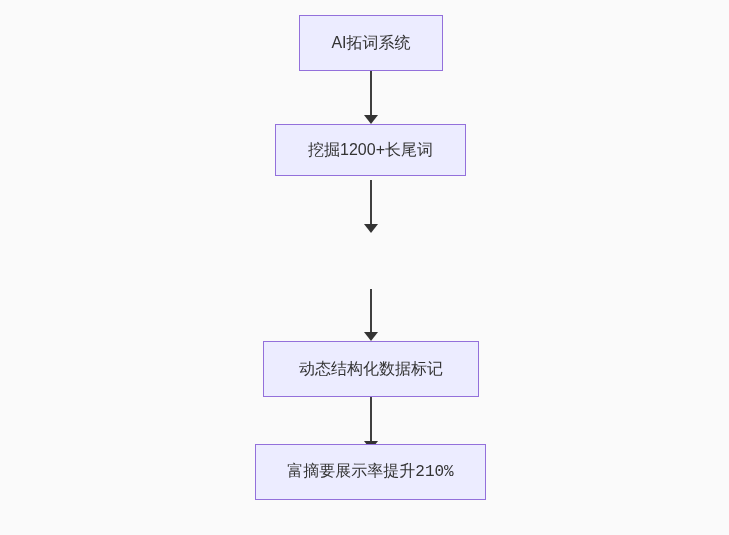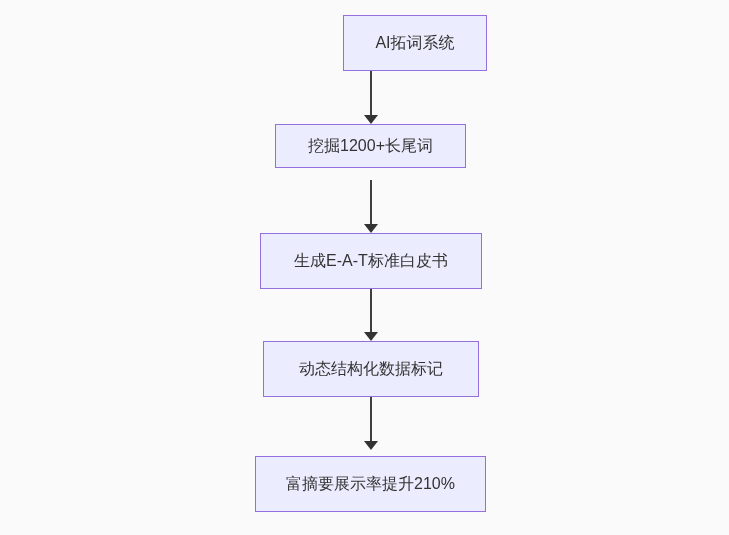--- a/index.html
+++ b/index.html
@@ -21,25 +21,25 @@
     border: 1px solid #9370DB;
     color: #333333;
     font-size: 16px;
     line-height: 1;
     display: flex;
     align-items: center;
     justify-content: center;
     text-align: center;
     white-space: nowrap;
   }
-  .node-0 { left: 299px; top: 15px;  width: 144px; height: 56px; margin-left: 44px; }
-  .node-1 { left: 275px; top: 124px; width: 191px; height: 44px; }
+  .node-0 { left: 299px; top: 15px;  width: 144px; height: 56px; }
+  .node-1 { left: 275px; top: 124px; width: 191px; height: 52px; }
   .node-2 { left: 260px; top: 233px; width: 222px; height: 56px; }
   .node-3 { left: 263px; top: 341px; width: 216px; height: 56px; text-align: center; }
-  .node-4 { left: 255px; top: 456px; width: 231px; height: 56px; }
+  .node-4 { left: 255px; top: 444px; width: 231px; height: 56px; font-family: Liberation Mono, monospace; }
 
   .edge {
     position: absolute;
     left: 364px;
     width: 14px;
   }
   .edge-0 { top: 71px;  height: 53px; }
   .edge-1 { top: 180px; height: 53px; }
   .edge-2 { top: 289px; height: 52px; }
   .edge-3 { top: 397px; height: 53px; }
@@ -75,21 +75,20 @@
     <div class="edge-head"></div>
   </div>
 
   <div class="node node-1">挖掘1200+长尾词</div>
 
   <div class="edge edge-1">
     <div class="edge-line"></div>
     <div class="edge-head"></div>
   </div>
 
-  <div class="node node-2">生成E-A-T标准白皮书</div>
 
   <div class="edge edge-2">
     <div class="edge-line"></div>
     <div class="edge-head"></div>
   </div>
 
   <div class="node node-3">动态结构化数据标记</div>
 
   <div class="edge edge-3">
     <div class="edge-line"></div>

